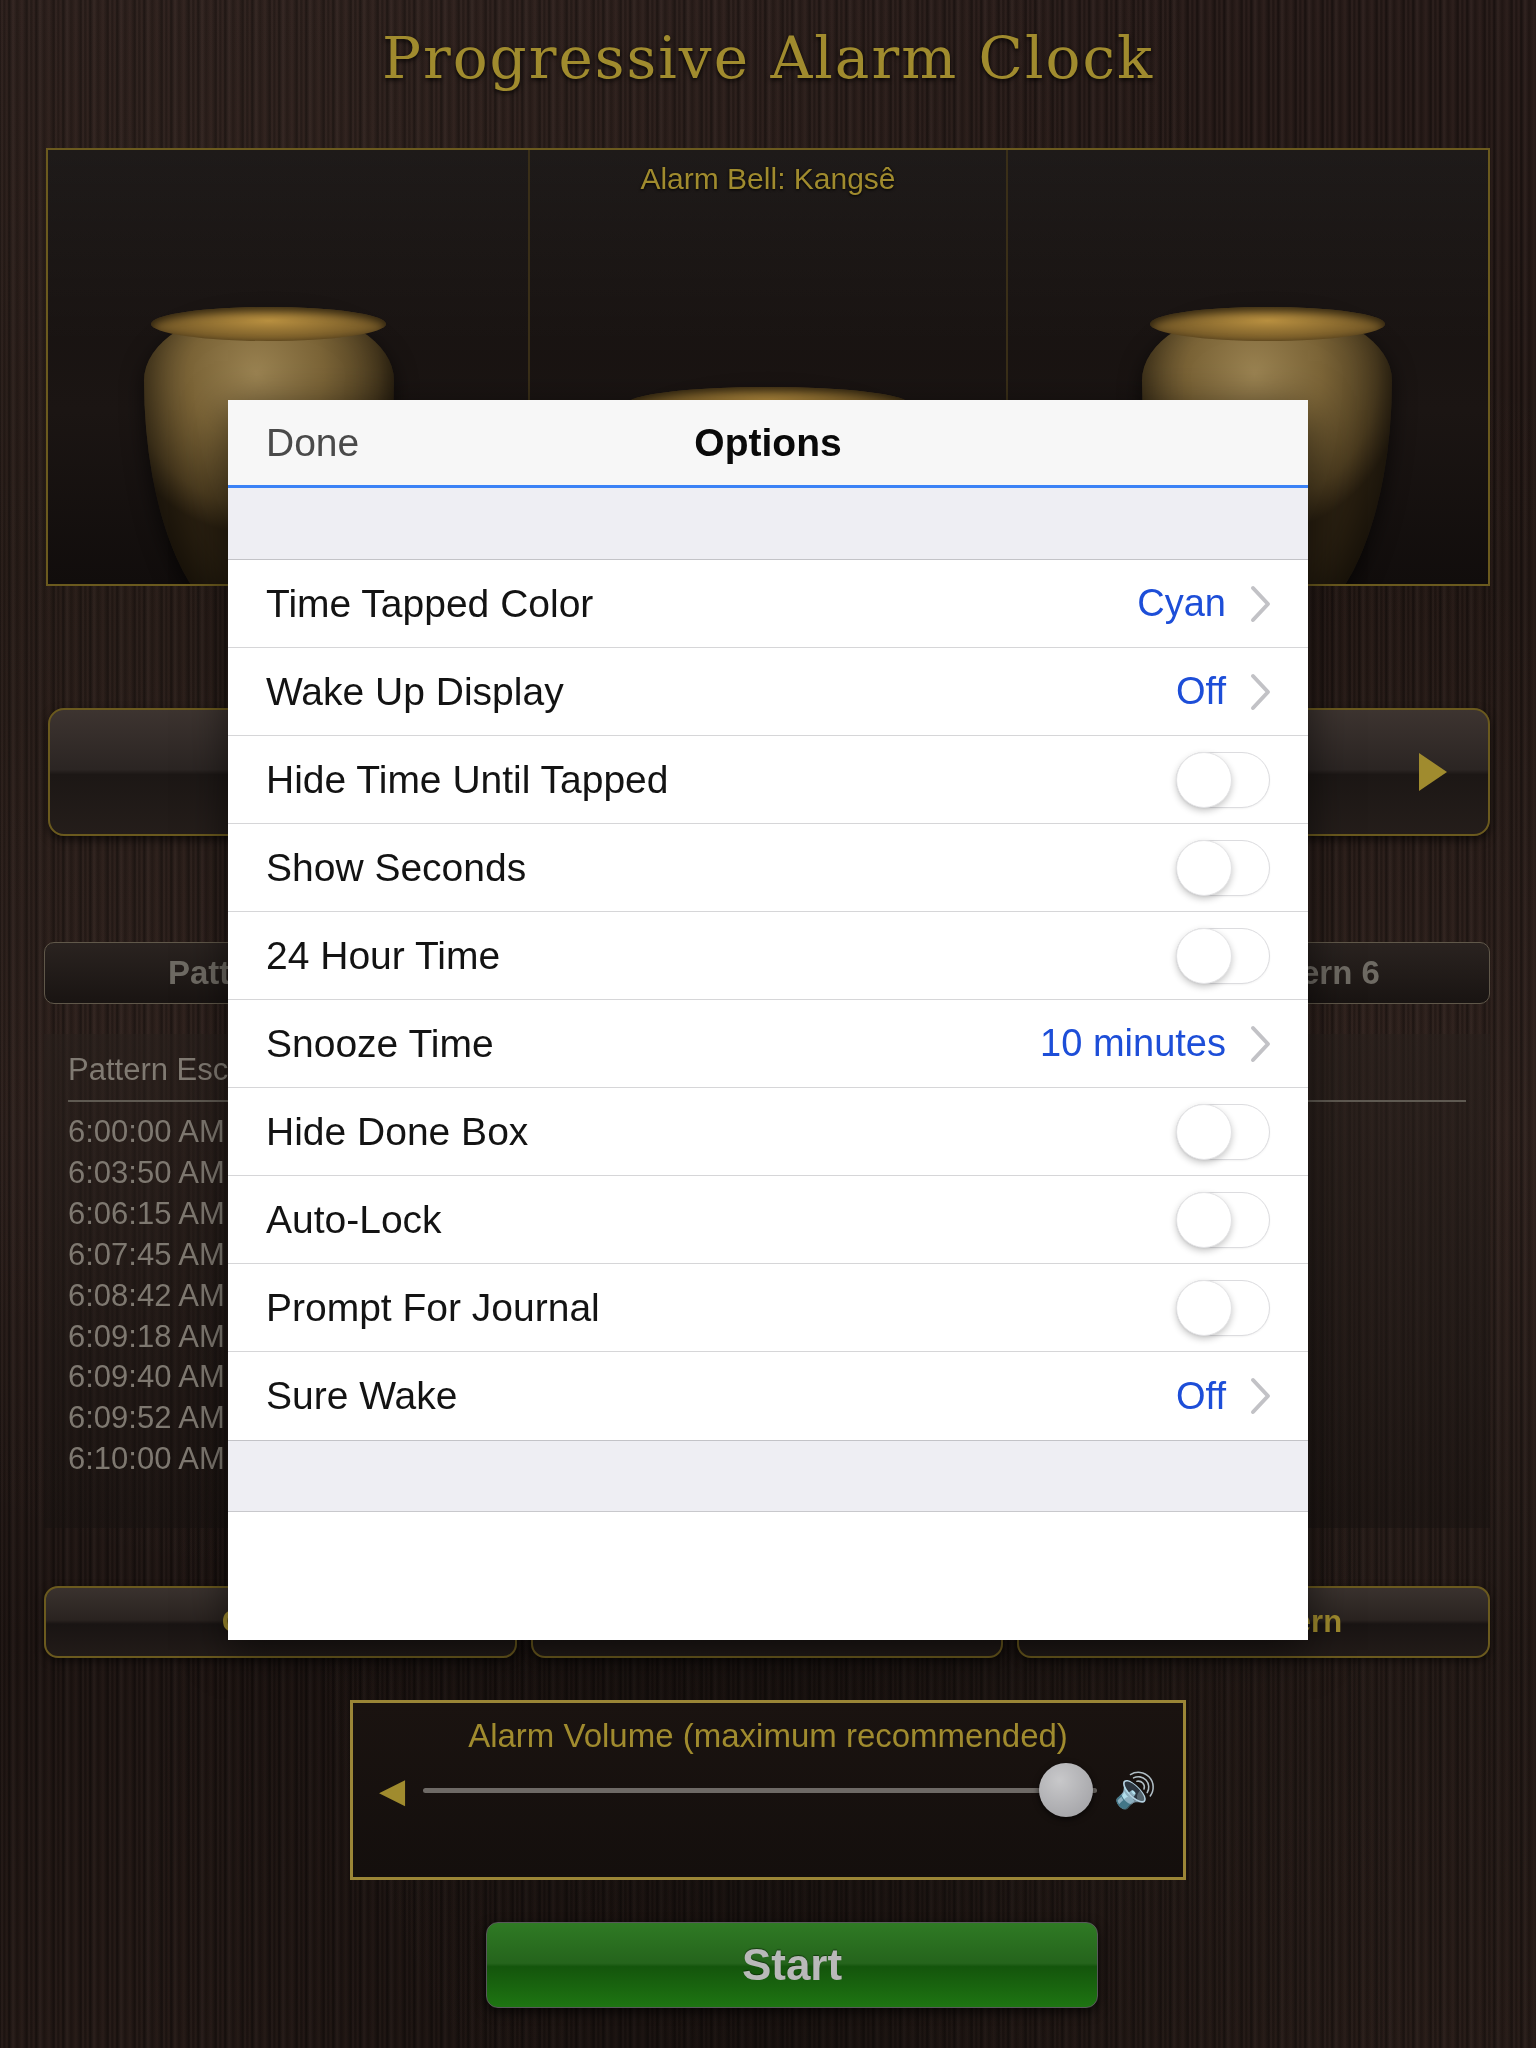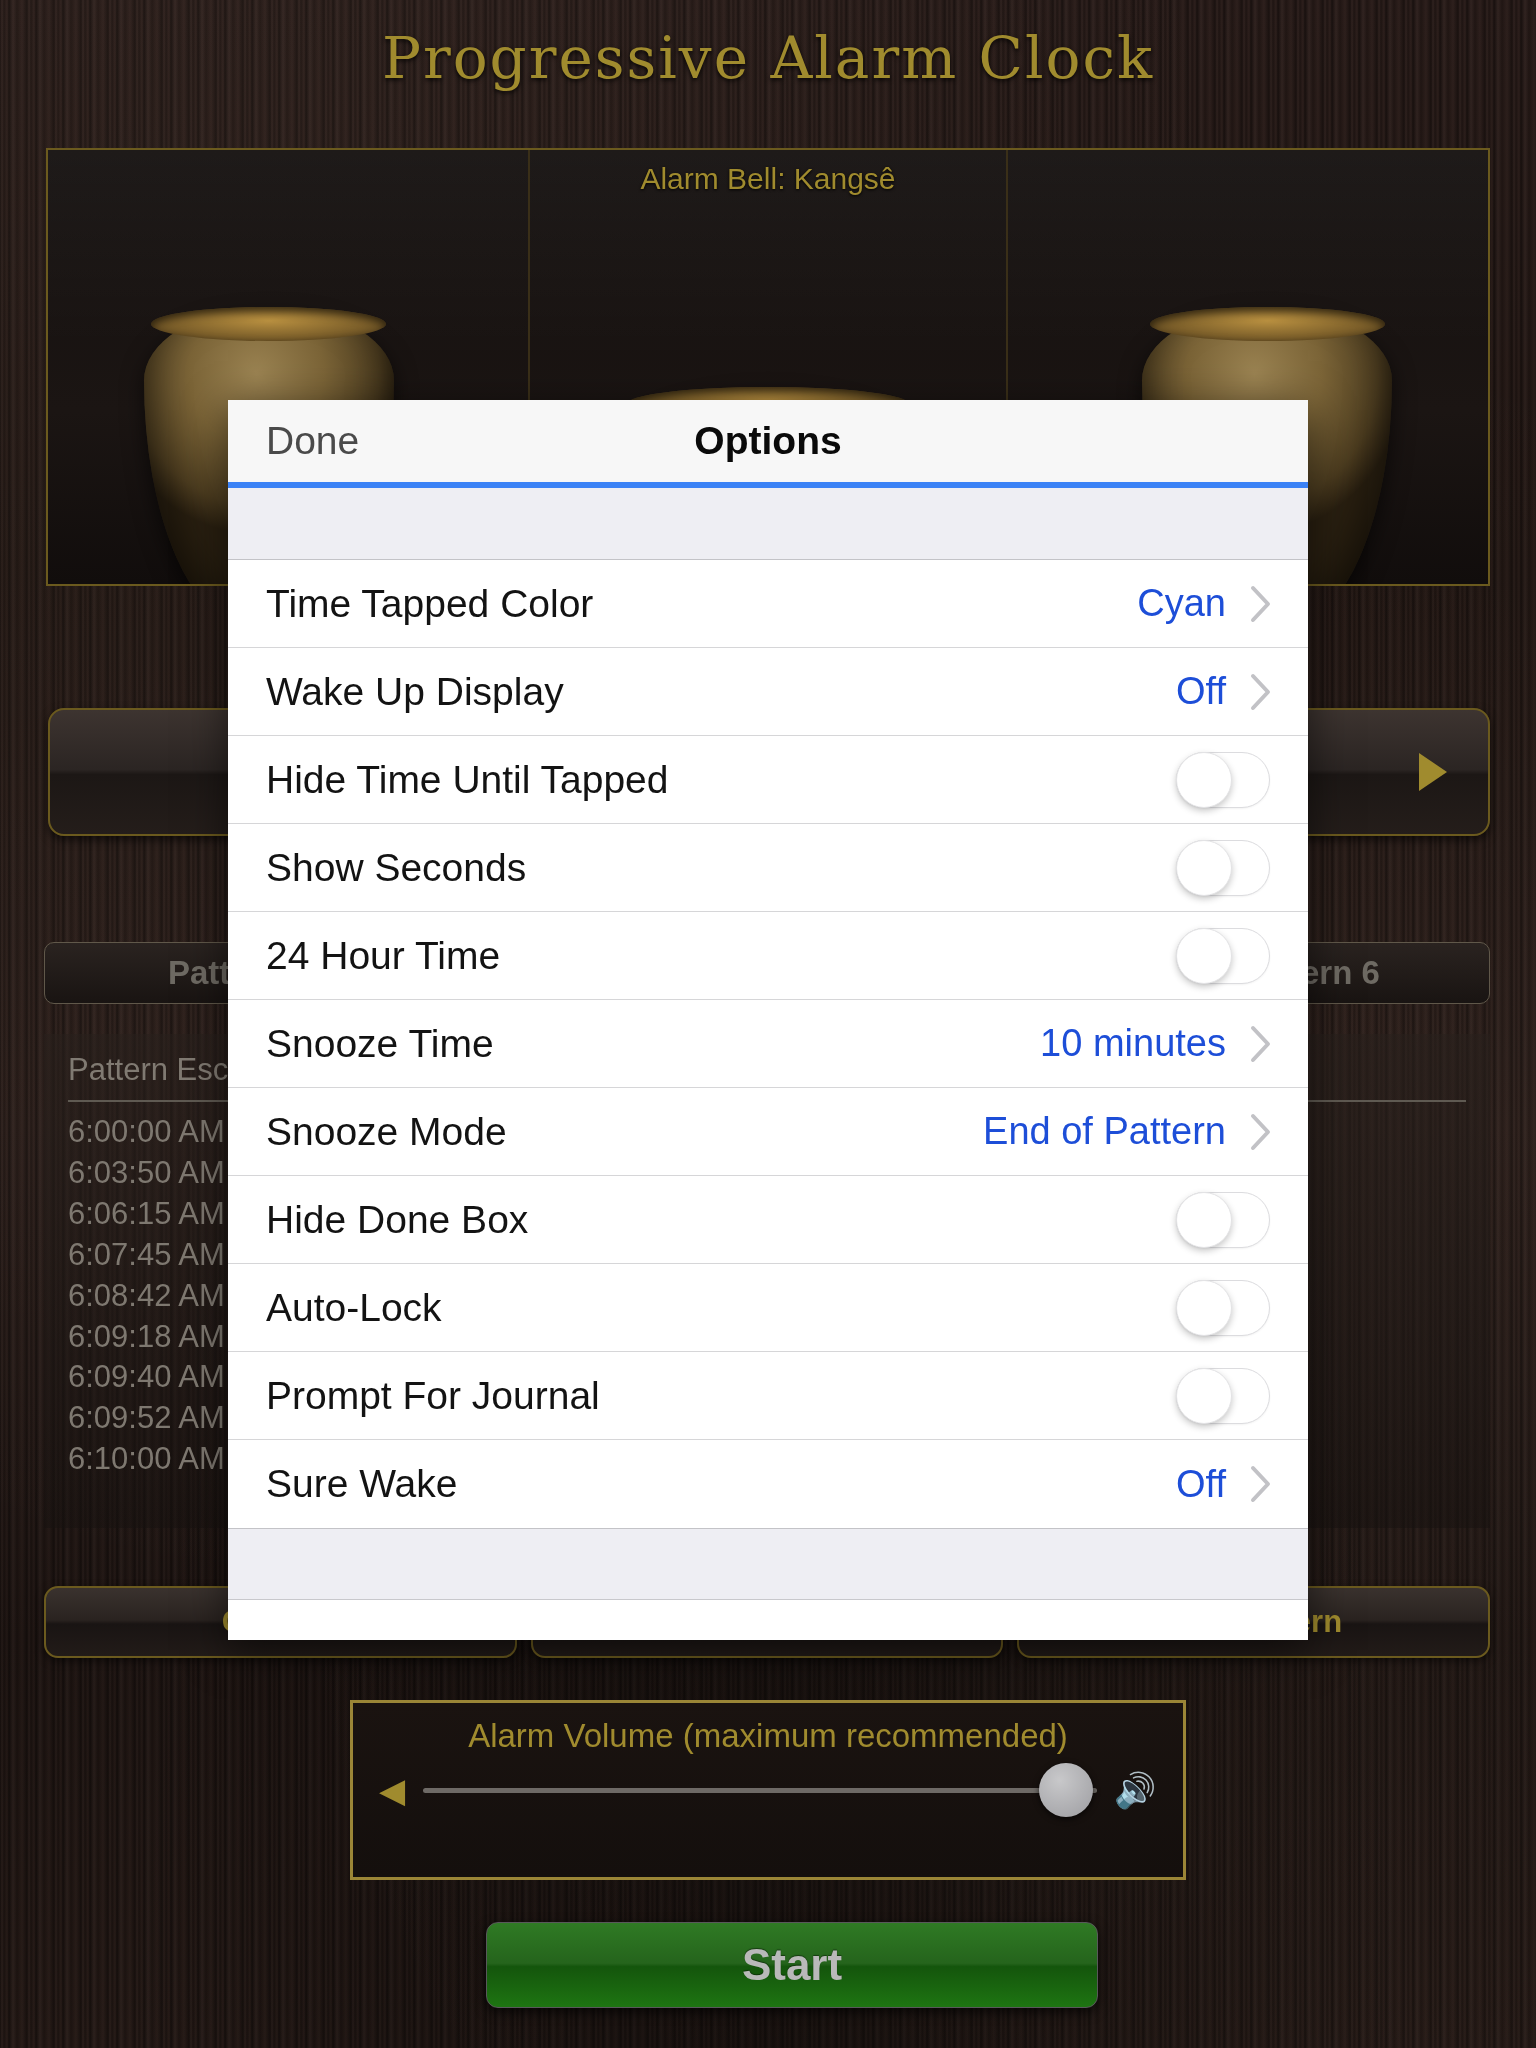--- a/index.html
+++ b/index.html
@@ -295,21 +295,21 @@
     width: 1080px;
     height: 1240px;
     background: #ffffff;
     z-index: 10;
     overflow: hidden;
     box-shadow: 0 10px 40px rgba(0,0,0,0.55);
   }
   .modal-header {
     height: 88px;
     background: #f7f7f7;
-    border-bottom: 6px solid #3b82f6;
+    border-bottom: 3px solid #3b82f6;
     position: relative;
     display: flex;
     align-items: center;
   }
   .done-btn {
     position: absolute;
     left: 38px;
     font-size: 39px;
     color: #4a4a4a;
   }
@@ -506,29 +506,20 @@
     <div class="opt-row">
       <div class="opt-label">Snooze Time</div>
       <div class="opt-value">10 minutes</div>
       <div class="chev">
         <svg width="22" height="38" viewBox="0 0 22 38">
             <path d="M3 3 L18 19 L3 35" fill="none" stroke="#c2c2c6" stroke-width="4" stroke-linecap="round" stroke-linejoin="round"></path>
           </svg>
       </div>
     </div>
 
-    <div class="opt-row">
-      <div class="opt-label">Snooze Mode</div>
-      <div class="opt-value">End of Pattern</div>
-      <div class="chev">
-        <svg width="22" height="38" viewBox="0 0 22 38">
-            <path d="M3 3 L18 19 L3 35" fill="none" stroke="#c2c2c6" stroke-width="4" stroke-linecap="round" stroke-linejoin="round"></path>
-          </svg>
-      </div>
-    </div>
 
     <div class="opt-row">
       <div class="opt-label">Hide Done Box</div>
       <div class="toggle">
           <div class="knob"></div>
         </div>
     </div>
 
     <div class="opt-row">
       <div class="opt-label">Auto-Lock</div>

